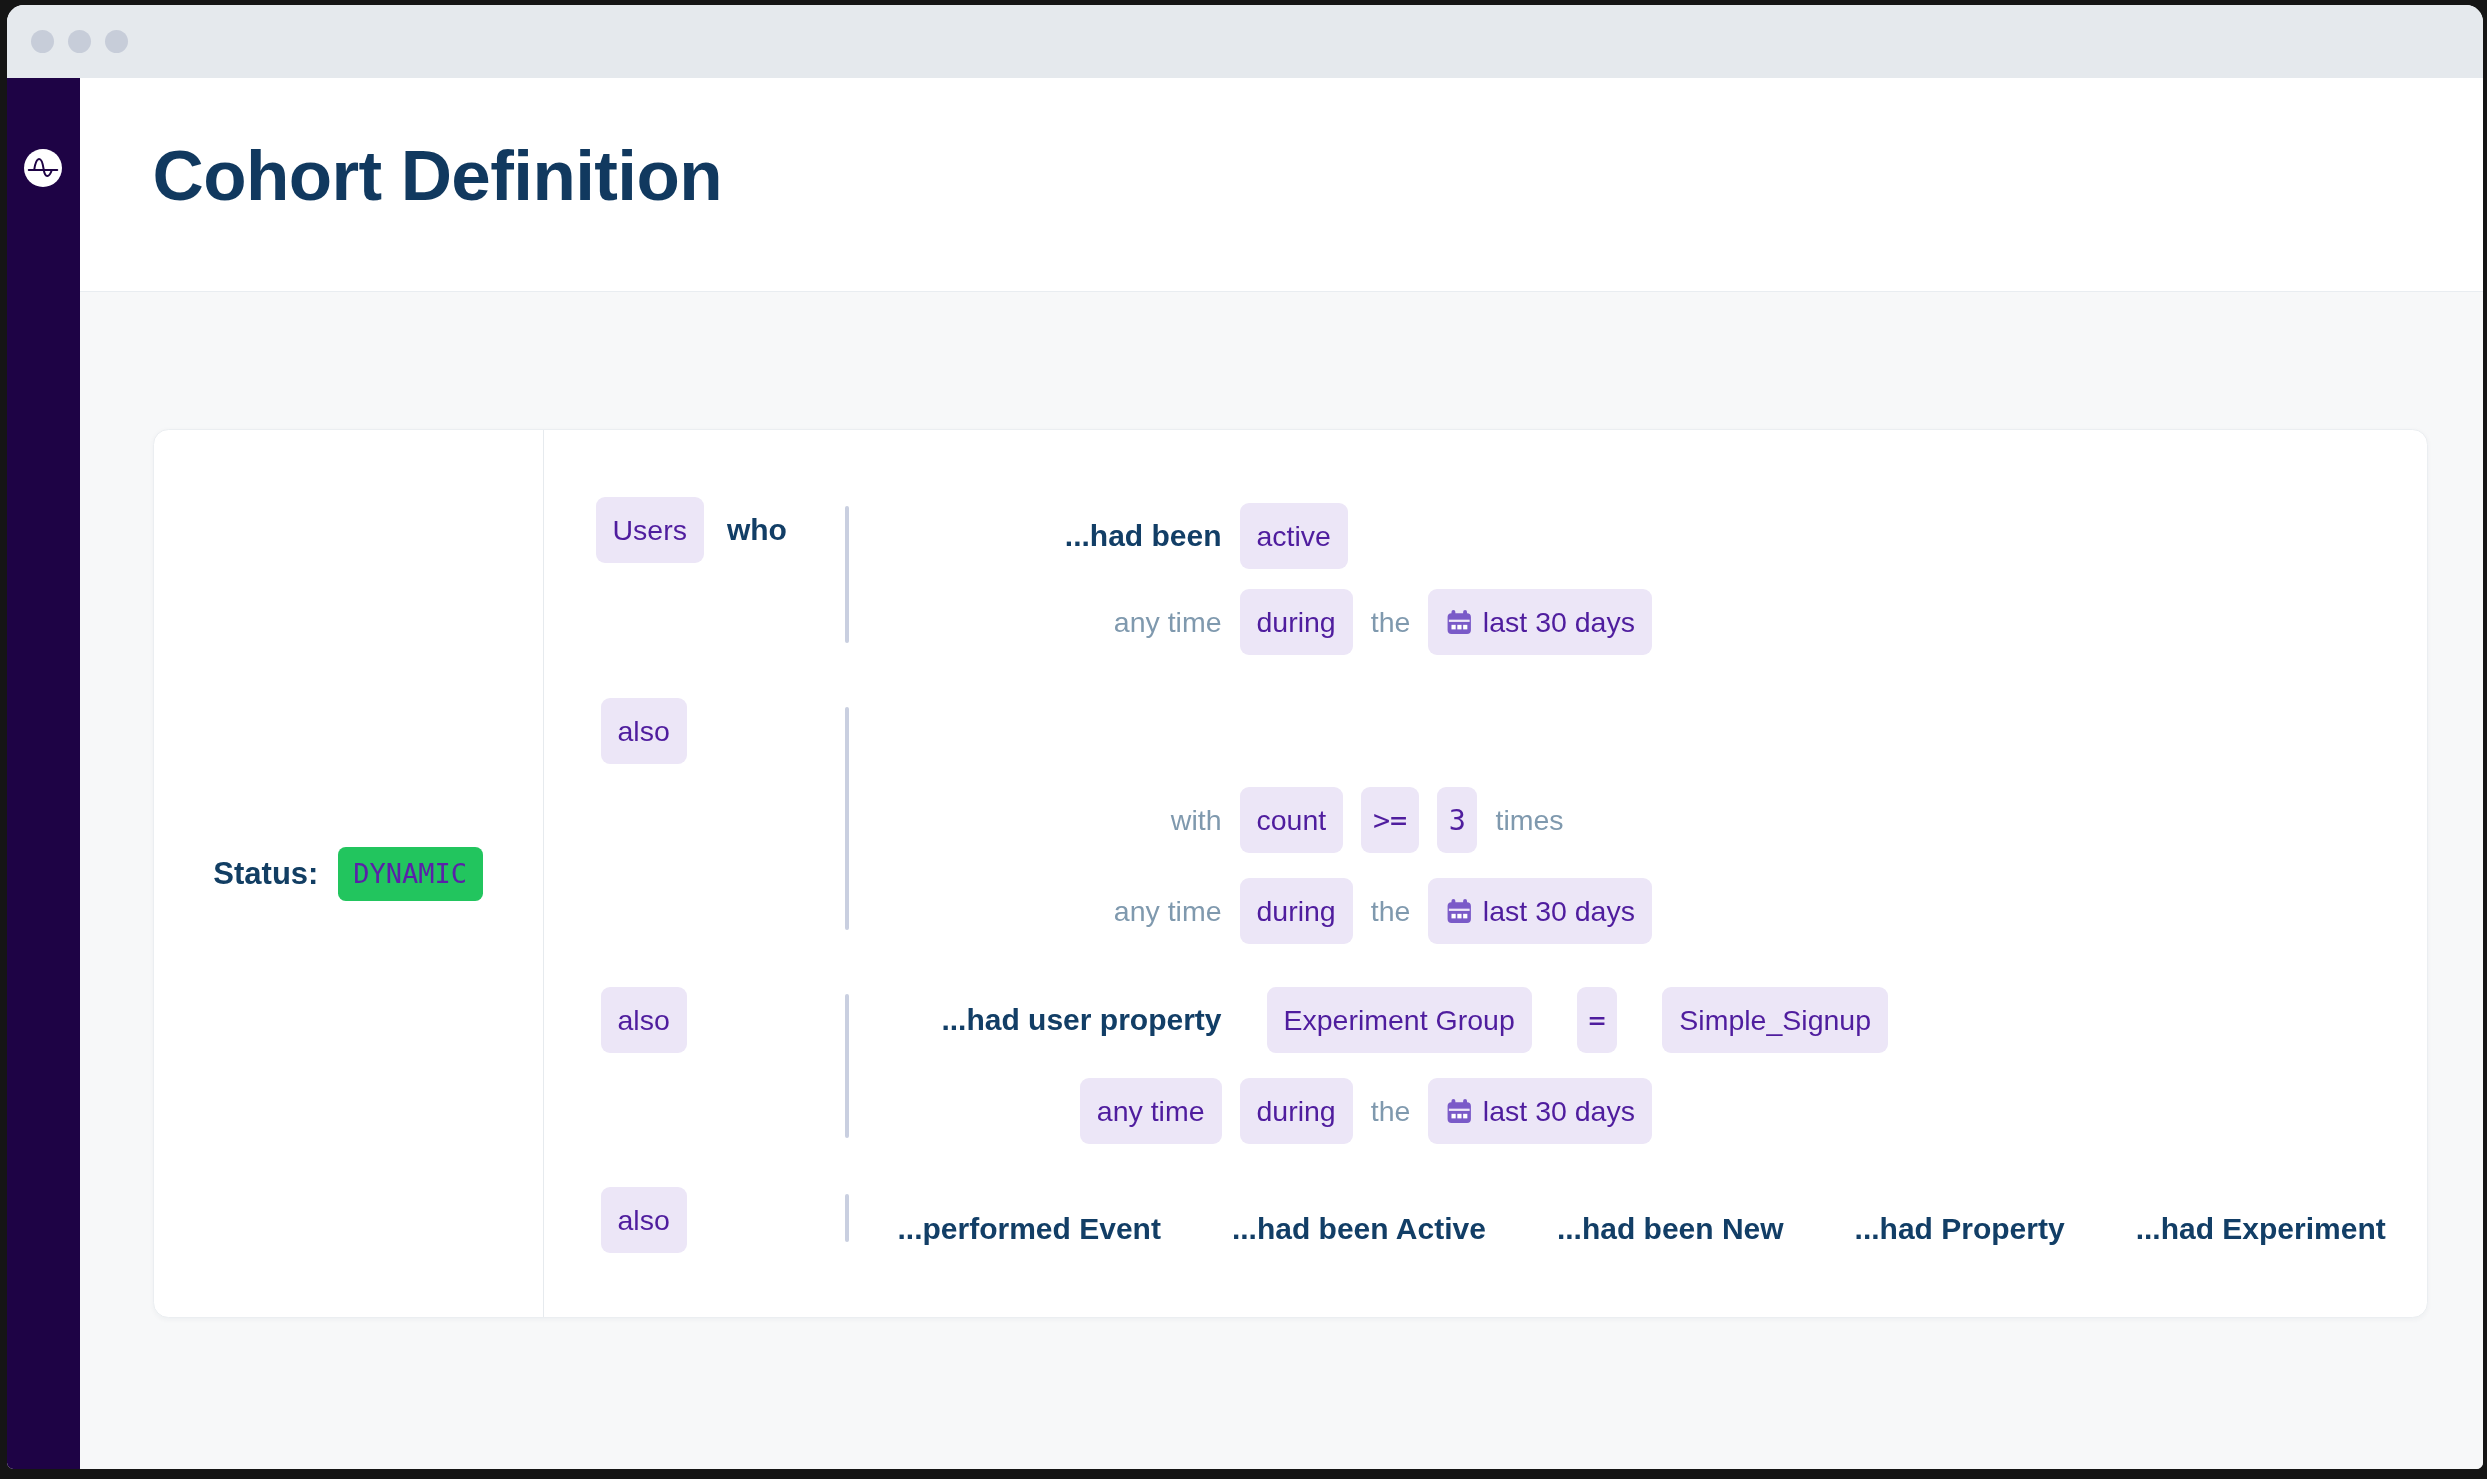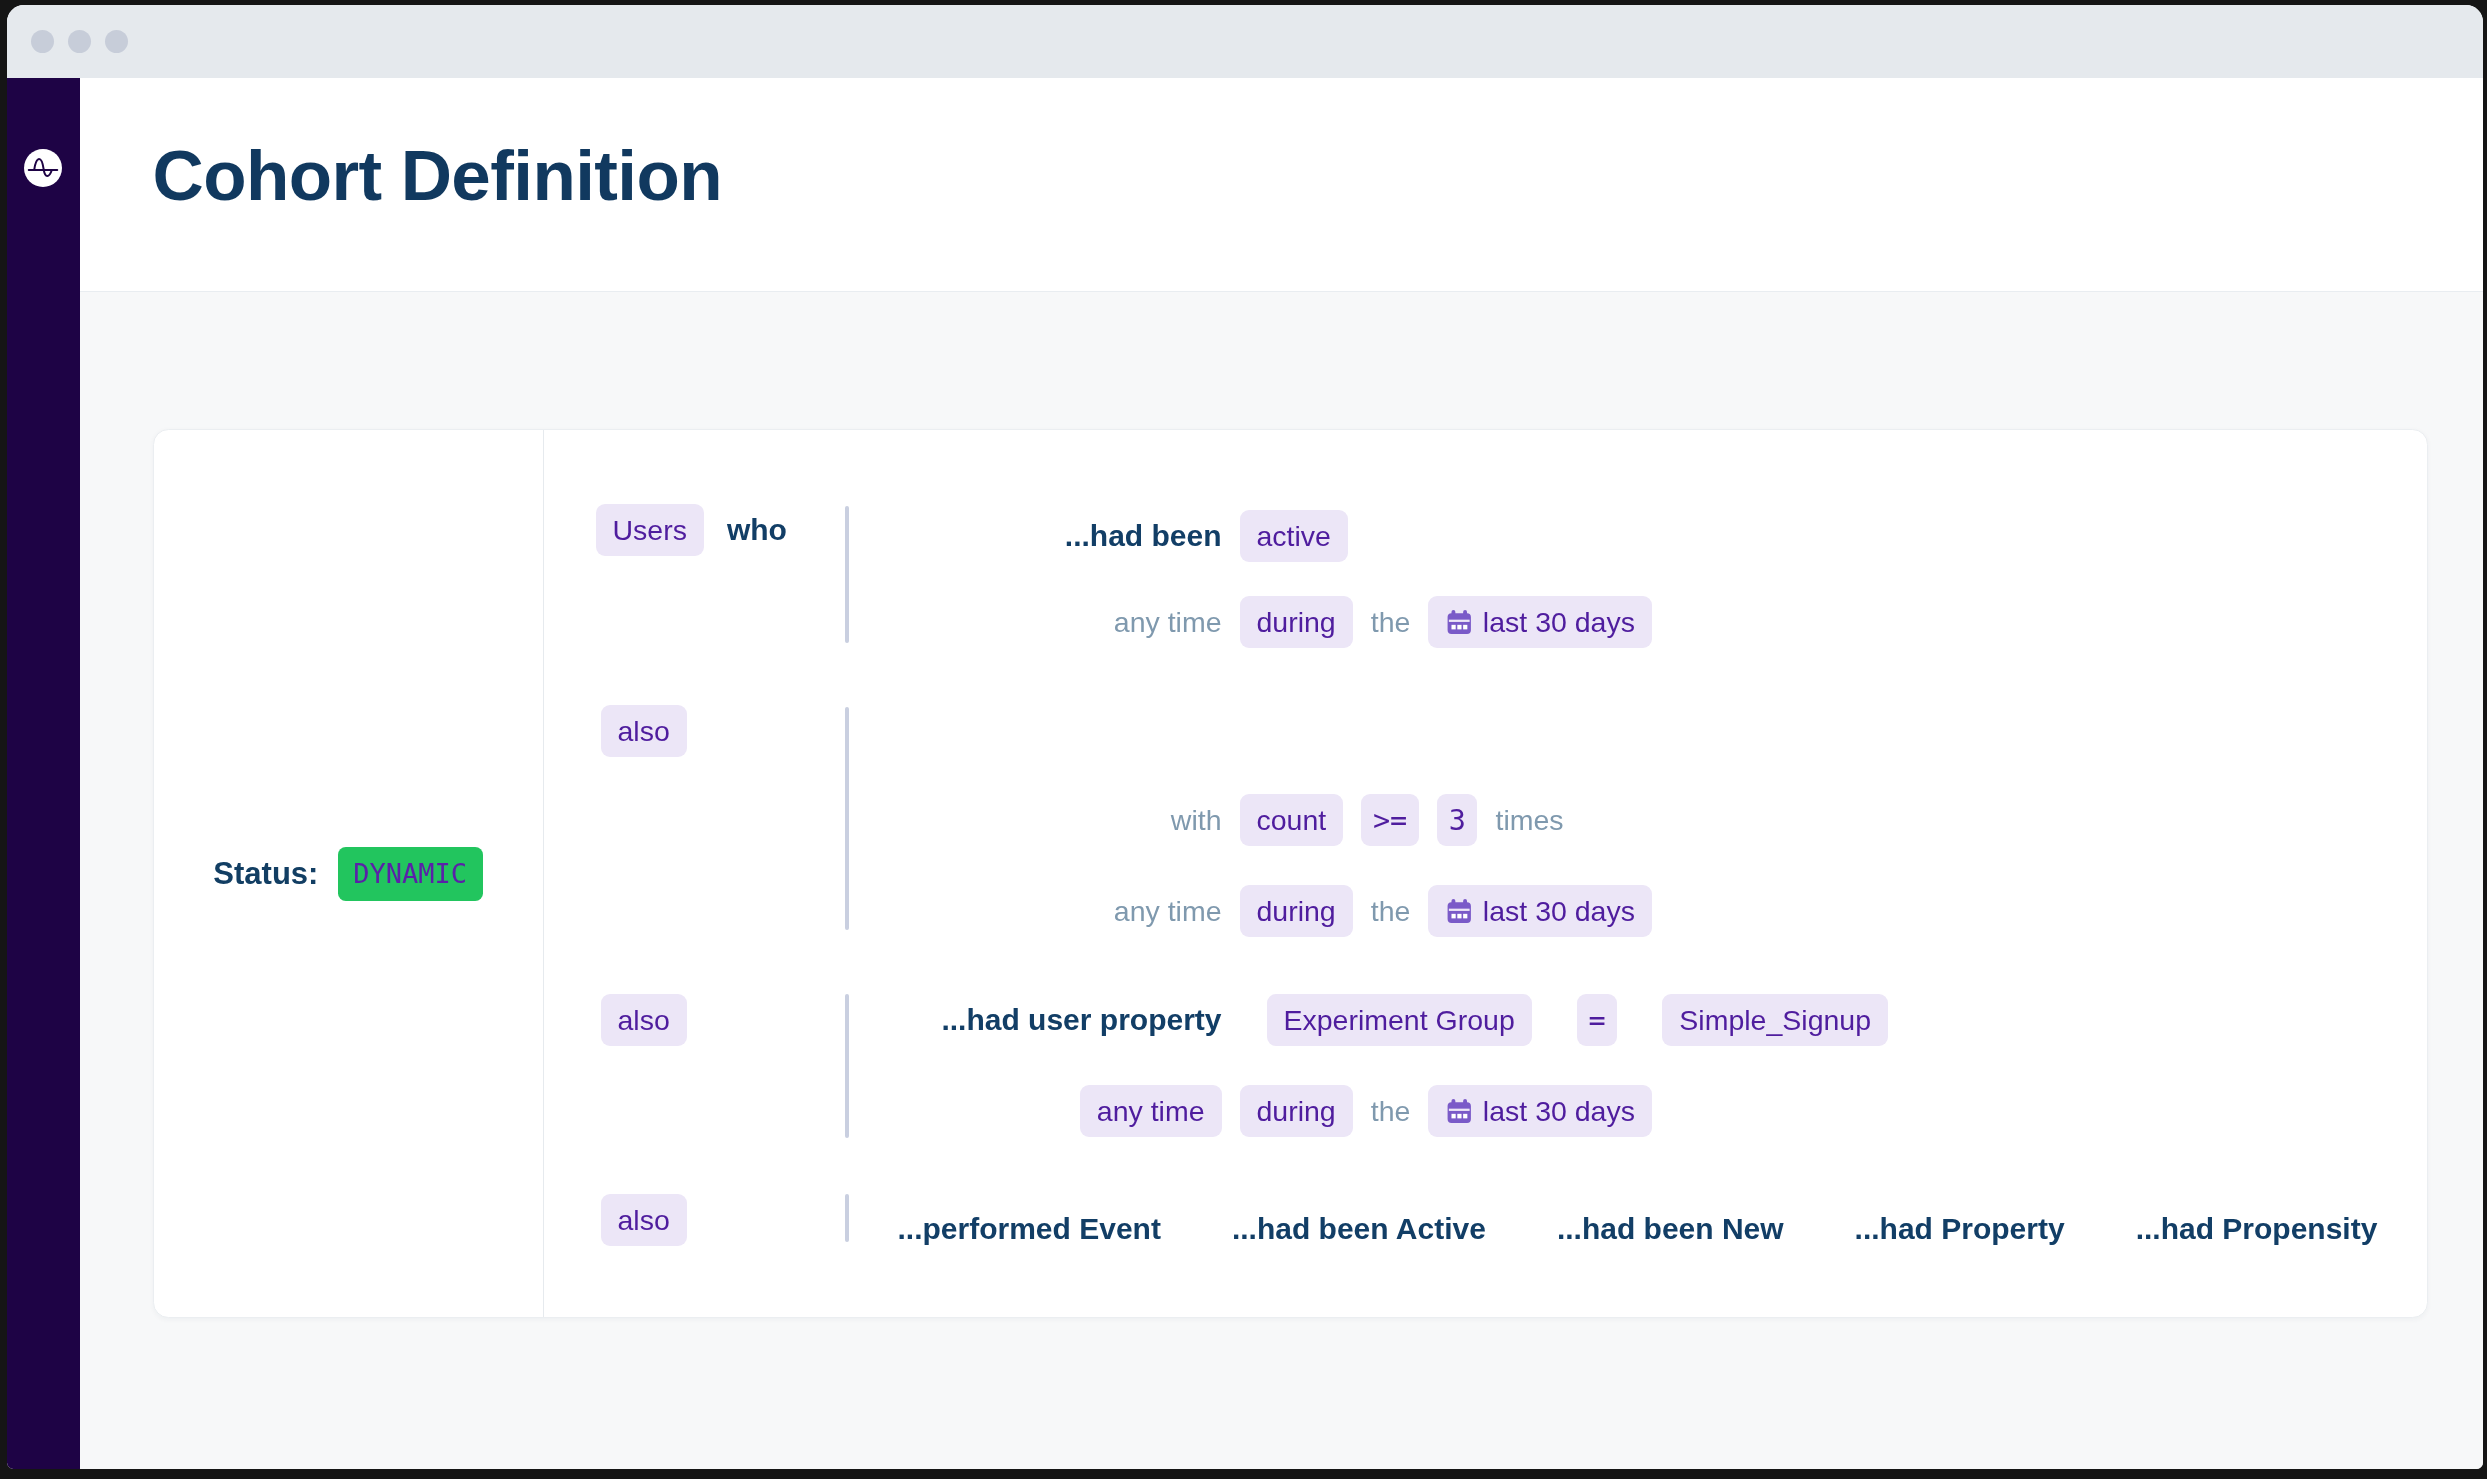--- a/index.html
+++ b/index.html
@@ -22,21 +22,21 @@
   .card{position:absolute;left:73px;top:137px;width:2275px;height:889px;background:#ffffff;
         border:1.3px solid #ebeef1;border-radius:15.5px;box-sizing:border-box;display:flex;
         box-shadow:0 1.3px 5.2px rgba(20,40,80,0.04);}
   .card-left{width:389px;flex:none;border-right:1.3px solid #e6eaee;display:flex;align-items:center;
              justify-content:center;gap:19.4px;}
   .status-label{font-size:31px;font-weight:700;color:#123e63;}
   .status-chip{font-family:"DejaVu Sans Mono",monospace;font-size:27px;color:#5a21a8;background:#22c55e;
                padding:11.7px 15.5px;border-radius:7.8px;}
   .card-right{flex:1;position:relative;}
   
-  .chip{display:inline-flex;align-items:center;height:52px;padding:0 17px;border-radius:9px;
+  .chip{display:inline-flex;align-items:center;height:66px;padding:0 17px;border-radius:9px;
         background:#ece6f7;color:#4f1d9e;font-size:28.5px;white-space:nowrap;}
   .chip.mono{font-family:"DejaVu Sans Mono",monospace;padding:0 11.7px;}
   .chip .cal{margin-right:9px;display:inline-flex;}
   .t-bold{font-size:30px;font-weight:bold;color:#123e66;white-space:nowrap;}
   .t-muted{font-size:28.5px;color:#7f99ae;white-space:nowrap;}
   
   .line{position:absolute;height:52px;display:flex;align-items:center;gap:18px;}
   .lead{width:324px;flex:none;text-align:right;display:flex;justify-content:flex-end;align-items:center;}
   .connector{position:absolute;left:301px;width:4.5px;border-radius:2.6px;background:#c9cfe0;}
   .options{position:absolute;display:flex;align-items:flex-end;gap:71px;}
@@ -180,21 +180,21 @@
 
             <div class="line" style="left:57px;top:764px;">
               <span class="chip">also</span>
             </div>
 
             <div class="options" style="left:354px;top:764px;height:52px;">
               <span class="t-bold">...performed Event</span>
               <span class="t-bold">...had been Active</span>
               <span class="t-bold">...had been New</span>
               <span class="t-bold">...had Property</span>
-              <span class="t-bold">...had Propensity</span>
+              <span class="t-bold">...had Experiment</span>
             </div>
 
           </div>
         </div>
       </div>
     </div>
   </div>
 </div>
 
 

